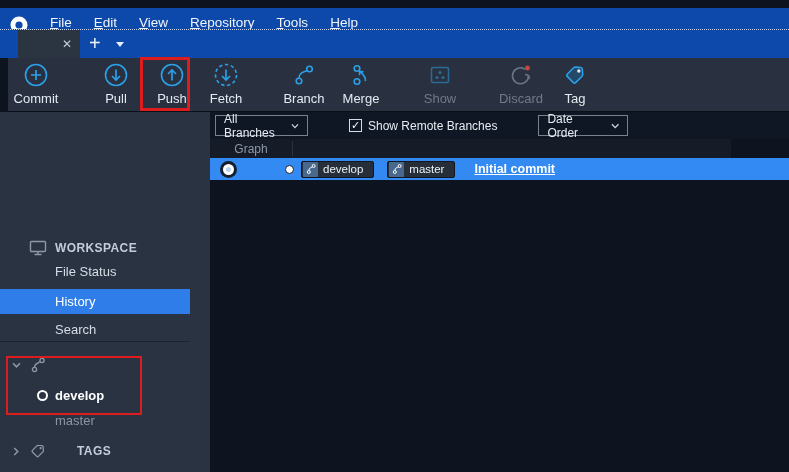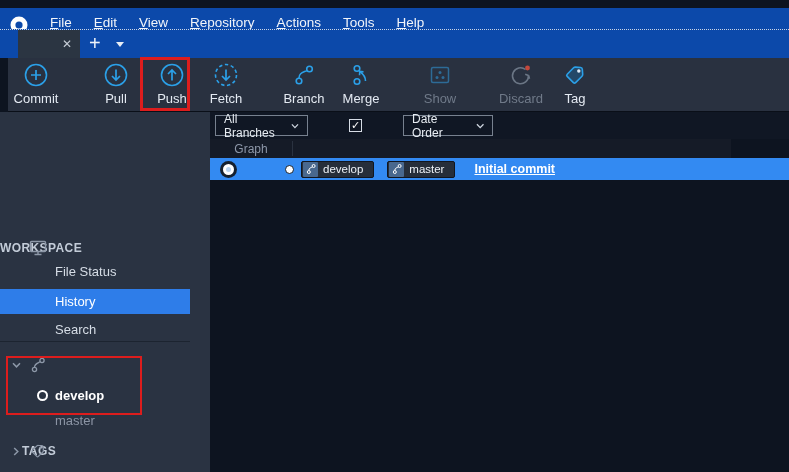--- a/index.html
+++ b/index.html
@@ -34,21 +34,21 @@
   .tbtn.disabled .tlabel { color:#707a89; }
 
   
   .body { position:absolute; top:112px; left:0; width:789px; height:360px; }
 
   
   .sidebar { position:absolute; left:0; top:0; width:210px; height:360px; background:#2a3342; }
   .srow { position:absolute; left:0; width:190px; height:22px; display:flex; align-items:center; }
   .srow .chev { width:12px; margin-left:10px; display:flex; justify-content:center; }
   .srow .sicon { position:absolute; left:28px; width:20px; display:flex; justify-content:center; }
-  .shead { font-size:12px; font-weight:bold; color:#c3ccd8; letter-spacing:.4px; }
+  .shead { font-size:12px; font-weight:bold; color:#c3ccd8; letter-spacing:.4px; padding-left:55px; }
   .sitem { font-size:13px; color:#d6dde6; padding-left:55px; }
   .sitem.dim { color:#8b94a4; }
   .srow.sel { background:#2e7de9; height:25px; }
   .srow.sel .sitem { color:#ffffff; }
   .cur-bullet { position:absolute; left:37px; width:11px; height:11px; border:2.5px solid #ffffff;
                 border-radius:50%; }
   .sitem.current { color:#ffffff; font-weight:bold; }
   .sdivider { position:absolute; left:0; top:229px; width:190px; height:1px; background:#1c2430; }
 
   
@@ -101,21 +101,20 @@
   <div class="menubar">
     <svg class="logo" viewBox="0 0 22 22">
       <path d="M6,17 L3,21 L9,20 Z" fill="#ffffff"></path>
       <circle cx="11" cy="10" r="8.5" fill="#ffffff"></circle>
       <circle cx="11" cy="10" r="3.6" fill="#0c49aa"></circle>
     </svg>
     <span class="menu-item">File</span>
     <span class="menu-item">Edit</span>
     <span class="menu-item">View</span>
     <span class="menu-item">Repository</span>
-    <span class="menu-item">Actions</span>
     <span class="menu-item">Tools</span>
     <span class="menu-item">Help</span>
   </div>
 
   <div class="tabbar">
     <div class="tab">
       <span class="tab-close">✕</span>
     </div>
     <span class="tab-add">+</span>
     <span class="tab-caret"></span>
@@ -293,20 +292,21 @@
 
       <div class="filterbar">
         <div class="dropdown dd-branches">
           <span>All Branches</span>
           <svg width="9" height="6" viewBox="0 0 9 6">
               <path d="M1,1.2 L4.5,4.8 L8,1.2" fill="none" stroke="#cfd6e0" stroke-width="1.4"></path>
             </svg>
         </div>
         <div class="chk-group">
           <span class="checkbox">✓</span>
+          <span class="chk-label">Show Remote Branches</span>
         </div>
         <div class="dropdown dd-order">
           <span>Date Order</span>
           <svg width="9" height="6" viewBox="0 0 9 6">
               <path d="M1,1.2 L4.5,4.8 L8,1.2" fill="none" stroke="#cfd6e0" stroke-width="1.4"></path>
             </svg>
         </div>
       </div>
 
       <div class="gheader">

